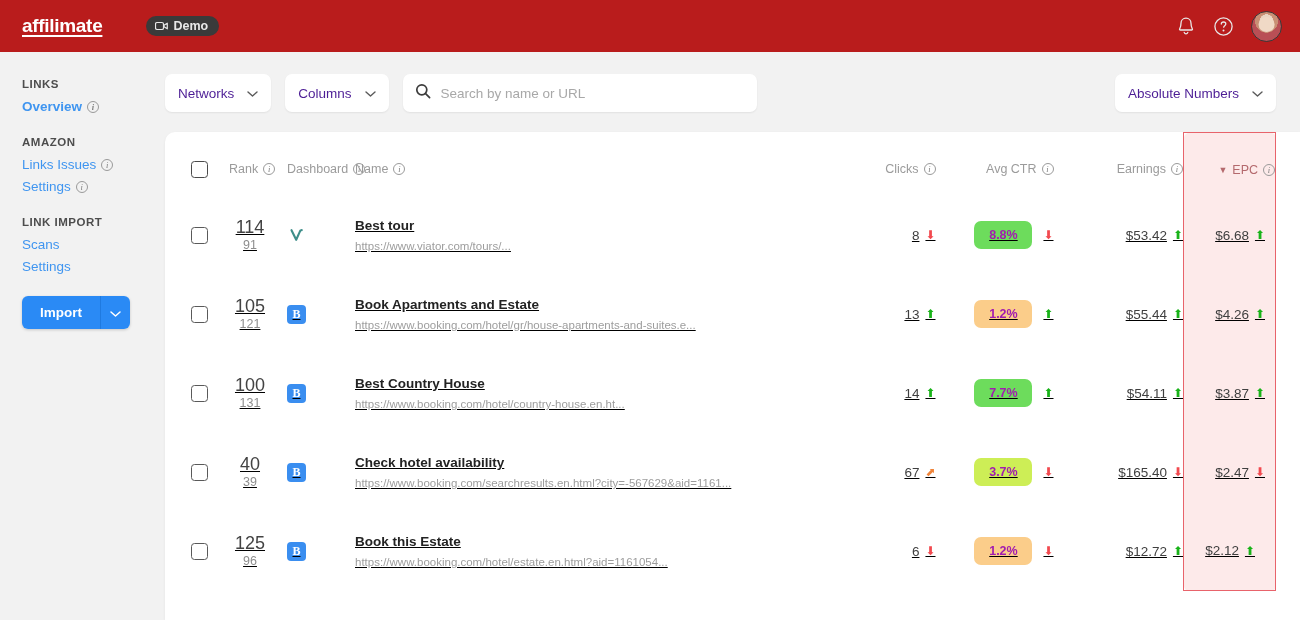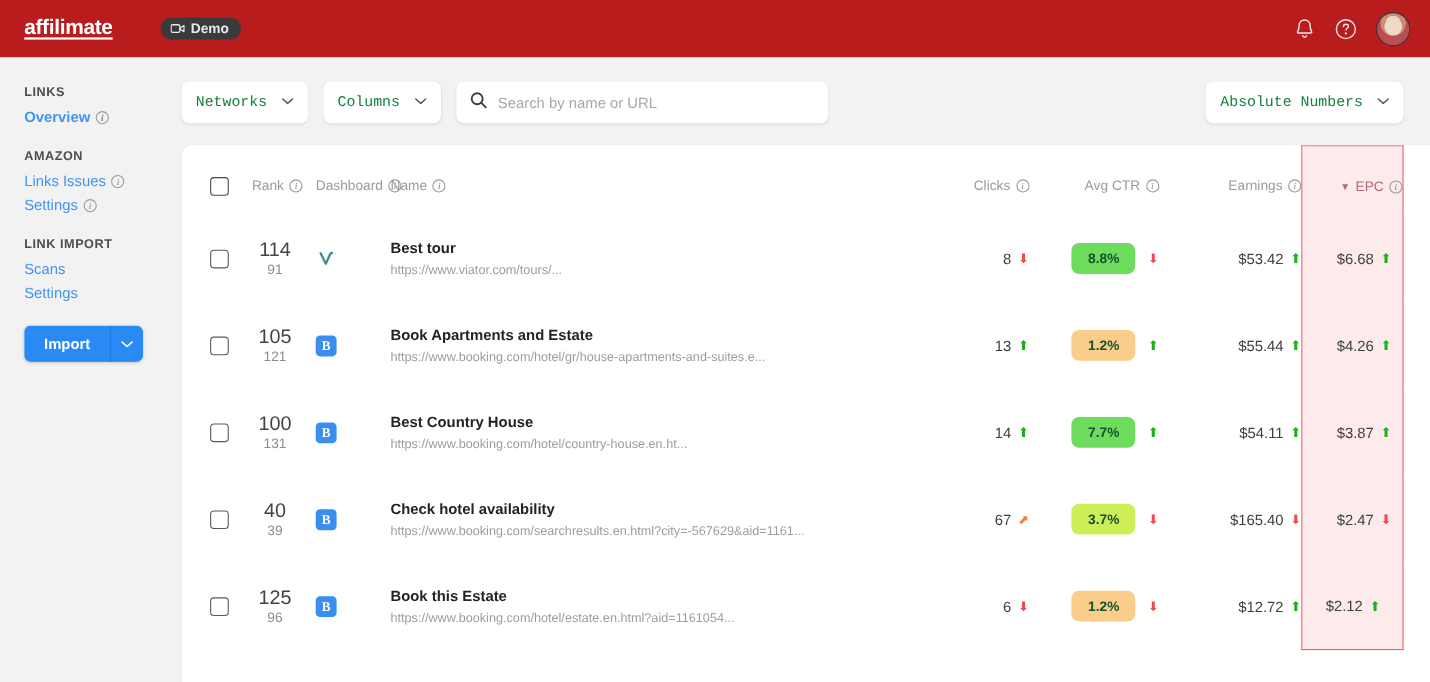--- a/index.html
+++ b/index.html
@@ -104,23 +104,22 @@
   .main { flex: 1; min-width: 0; display: flex; flex-direction: column; }
   .toolbar {
     display: flex; align-items: center;
     padding: 22px 24px 20px 0; gap: 14px;
   }
   .pill {
     background: #fff; border-radius: 7px;
     box-shadow: 0 1px 2px rgba(0,0,0,.07);
     height: 38px; display: flex; align-items: center;
     padding: 0 13px; gap: 13px;
-    font-size: 13.5px; color: #15803d; cursor: pointer;
+    font-size: 13.5px; color: #4c1d95; cursor: pointer;
     white-space: nowrap;
-    font-family: Liberation Mono, monospace;
   }
   .search {
     flex: 1; max-width: 396px;
     background: #fff; border-radius: 7px;
     box-shadow: 0 1px 2px rgba(0,0,0,.07);
     height: 38px; display: flex; align-items: center;
     padding: 0 12px; gap: 10px;
   }
   .search input {
     border: none; outline: none; flex: 1;
@@ -134,21 +133,21 @@
   
   .card {
     background: #fff; flex: 1;
     border-radius: 10px 0 0 0;
     margin-left: 0; margin-right: 0;
     box-shadow: 0 1px 3px rgba(0,0,0,.06);
     padding: 0 24px 0 26px;
     overflow: hidden;
     position: relative;
   }
-  table { width: 100%; border-collapse: collapse; table-layout: fixed; }
+  table { width: 100%; border-collapse: collapse; table-layout: fixed; text-decoration: underline; }
   th {
     font-size: 12.5px; font-weight: 400; color: #9b9b9b;
     text-align: left; padding: 28px 0 18px 0;
     white-space: nowrap;
   }
   .th-in { display: inline-flex; align-items: center; gap: 5px; cursor: pointer; }
   .c-chk   { width: 38px; }
   .c-rank  { width: 58px; }
   .c-plat  { width: 68px; }
   .c-name  { width: auto; }
@@ -195,21 +194,21 @@
   }
   .name-url {
     font-size: 11.5px; color: #9d9d9d;
     white-space: nowrap; overflow: hidden; text-overflow: ellipsis;
     max-width: 400px;
   }
   .val { font-size: 13.5px; color: #3f3f3f; }
   .metric { display: flex; align-items: center; justify-content: flex-end; gap: 6px; }
   .badge {
     border-radius: 7px; padding: 7px 0; width: 58px;
-    text-align: center; font-size: 12.5px; font-weight: 700; color: #14532d;
+    text-align: center; font-size: 12.5px; font-weight: 700; color: #a21caf;
   }
   .ctr-wrap { display: flex; align-items: center; justify-content: flex-end; gap: 11px; }
   .arrow { font-size: 12px; line-height: 1; }
   .up { color: #19b319; }
   .down { color: #f2494f; }
   .flat { color: #f0843a; }
 </style>
 </head>
 <body>
 

